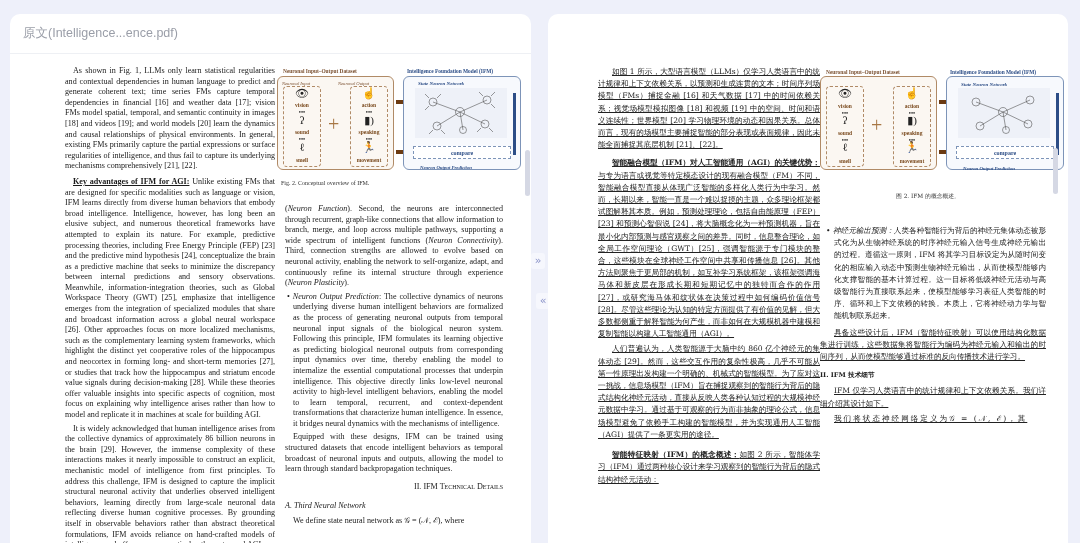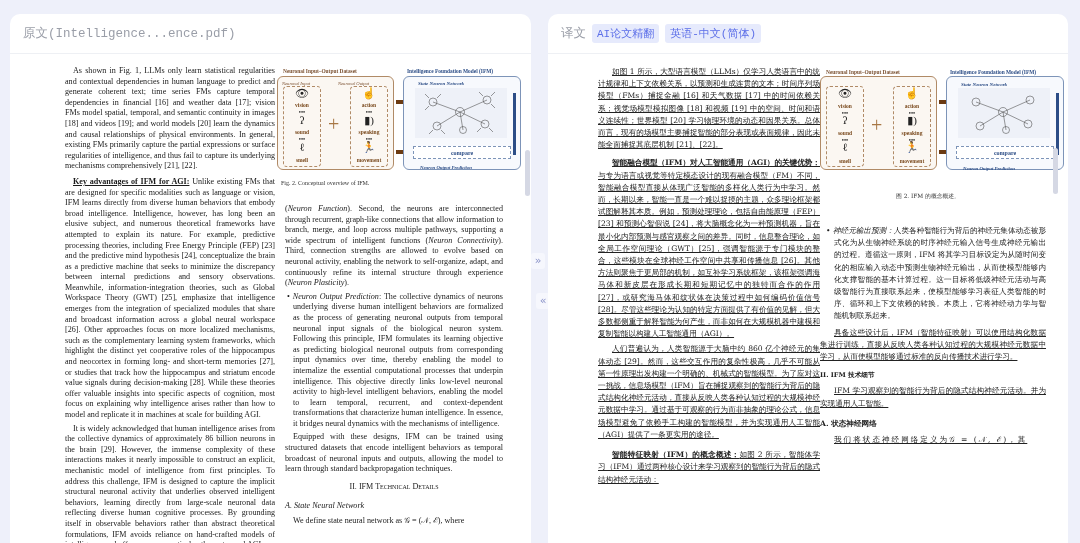--- a/index.html
+++ b/index.html
@@ -18,21 +18,21 @@
     overflow: hidden;
   }
   .panel.left { left: 10px; width: 521px; }
   .panel.right { left: 548px; width: 520px; }
   .panel-header {
     height: 40px;
     border-bottom: 1px solid #eef0f4;
     display: flex;
     align-items: center;
     padding-left: 13px;
-    font-family: Liberation Mono, monospace;
+    font-family: Liberation Sans, sans-serif;
     font-size: 12.5px;
     color: #9a9ea8;
     gap: 6px;
   }
   .tag {
     background: #e6eafc;
     color: #5b6ee8;
     font-size: 11px;
     padding: 2px 5px;
     border-radius: 3px;
@@ -42,21 +42,21 @@
     top: 52px;
     left: 0; right: 0; bottom: 0;
     font-size: 8.1px;
     line-height: 10.6px;
     color: #1a1a1a;
   }
   .col { position: absolute; text-align: justify; }
   .p { margin-bottom: 3px; text-indent: 8px; }
   .hd { font-weight: bold; text-decoration: underline; }
   .it { font-style: italic; }
-  .sec { text-align: center; margin: 7px 0 4px; font-variant: small-caps; }
+  .sec { text-align: right; margin: 7px 0 4px; font-variant: small-caps; }
   .subsec { font-style: italic; margin: 9px 0 4px; }
   .bullet { padding-left: 8px; text-indent: -6px; margin-bottom: 3px; }
   .zh { font-family: "DejaVu Serif", serif; font-size: 7.6px; line-height: 12.2px; color: #222; }
   .zh .p { text-indent: 14px; text-decoration: underline; }
   .zh .bh { font-weight: bold; }
   .figure {
     position: absolute;
     width: 250px;
     height: 105px;
   }
@@ -159,37 +159,32 @@
       <div class="compare">compare</div>
       <div class="side-bar-r" style="left:238px; top:27px; height:62px;"></div>
       <div class="fig-caption" style="left:6px; top:112px;">Fig. 2.  Conceptual overview of IFM.</div>
     </div>
 
     <div class="col" style="left:275px; top:138px; width:218px;">
       <div class="p" style="text-indent:0;"><span>(</span><span class="it">Neuron Function</span><span>). Second, the neurons are interconnected through recurrent, graph-like connections that allow information to branch, merge, and loop across multiple pathways, supporting a wide spectrum of intelligent functions (</span><span class="it">Neuron Connectivity</span><span>). Third, connection strengths are allowed to evolve based on neuronal activity, enabling the network to self-organize, adapt, and continuously refine its internal structure through experience (</span><span class="it">Neuron Plasticity</span><span>).</span></div>
       <div class="bullet">• <span class="it">Neuron Output Prediction</span><span>: The collective dynamics of neurons underlying diverse human intelligent behaviors are formalized as the process of generating neuronal outputs from temporal neuronal input signals of the biological neuron system. Following this principle, IFM formulates its learning objective as predicting biological neuronal outputs from corresponding input dynamics over time, thereby enabling the model to internalize the essential computational processes that underpin intelligence. This objective directly links low-level neuronal activity to high-level intelligent behaviors, enabling the model to learn temporal, recurrent, and context-dependent transformations that characterize human intelligence. In essence, it bridges neural dynamics with the mechanisms of intelligence.</span></div>
       <div class="p">Equipped with these designs, IFM can be trained using structured datasets that encode intelligent behaviors as temporal broadcast of neuronal inputs and outputs, allowing the model to learn through standard backpropagation techniques.</div>
       <div class="sec">II. IFM Technical Details</div>
-      <div class="subsec">A. State Neural Network</div>
+      <div class="subsec">A. Third Neural Network</div>
       <div class="p">We define state neural network as 𝒢 = (𝒩, ℰ), where</div>
     </div>
 
     <div class="scrollbar" style="left:515px; top:84px;"></div>
   </div>
 </div>
 
 <div class="toggle-btn" style="left:531px; top:253px;">»</div>
 <div class="toggle-btn" style="left:536px; top:293px;">«</div>
 
 <div class="panel right">
-  <div class="panel-header">
-    <span>译文</span>
-    <span class="tag">AI论文精翻</span>
-    <span class="tag">英语-中文(简体)</span>
-  </div>
   <div class="page zh">
     <div class="col" style="left:50px; top:0; width:222px;">
       <div class="p">如图 1 所示，大型语言模型（LLMs）仅学习人类语言中的统计规律和上下文依赖关系，以预测和生成连贯的文本；时间序列场模型（FMs）捕捉金融 [16] 和天气数据 [17] 中的时间依赖关系；视觉场模型模拟图像 [18] 和视频 [19] 中的空间、时间和语义连续性；世界模型 [20] 学习物理环境的动态和因果关系。总体而言，现有的场模型主要捕捉智能的部分表现或表面规律，因此未能全面捕捉其底层机制 [21]、[22]。</div>
       <div class="p" style="margin-top:6px;"><span class="bh">智能融合模型（IFM）对人工智能通用（AGI）的关键优势：</span><span>与专为语言或视觉等特定模态设计的现有融合模型（FM）不同，智能融合模型直接从体现广泛智能的多样化人类行为中学习。然而，长期以来，智能一直是一个难以捉摸的主题，众多理论框架都试图解释其本质。例如，预测处理理论，包括自由能原理（FEP）[23] 和预测心智假说 [24]，将大脑概念化为一种预测机器，旨在最小化内部预测与感官观察之间的差异。同时，信息整合理论，如全局工作空间理论（GWT）[25]，强调智能源于专门模块的整合，这些模块在全球神经工作空间中共享和传播信息 [26]。其他方法则聚焦于更局部的机制，如互补学习系统框架，该框架强调海马体和新皮层在形成长期和短期记忆中的独特而合作的作用 [27]，或研究海马体和纹状体在决策过程中如何编码价值信号 [28]。尽管这些理论为认知的特定方面提供了有价值的见解，但大多数都侧重于解释智能为何产生，而非如何在大规模机器中建模和复制智能以构建人工智能通用（AGI）。</span></div>
       <div class="p">人们普遍认为，人类智能源于大脑中约 860 亿个神经元的集体动态 [29]。然而，这些交互作用的复杂性极高，几乎不可能从第一性原理出发构建一个明确的、机械式的智能模型。为了应对这一挑战，信息场模型（IFM）旨在捕捉观察到的智能行为背后的隐式结构化神经元活动，直接从反映人类各种认知过程的大规模神经元数据中学习。通过基于可观察的行为而非抽象的理论公式，信息场模型避免了依赖手工构建的智能模型，并为实现通用人工智能（AGI）提供了一条更实用的途径。</div>
       <div class="p" style="margin-top:8px;"><span class="bh">智能特征映射（IFM）的概念概述：</span><span>如图 2 所示，智能体学习（IFM）通过两种核心设计来学习观察到的智能行为背后的隐式结构神经元活动：</span></div>
     </div>
 
     <div class="figure" style="left:270px; top:0; font-family:'Liberation Serif', serif;">
       <div class="fig-title-l">Neuronal Input–Output Dataset</div>
@@ -234,22 +229,21 @@
           </g>
         </svg>
       </div>
       <div class="compare">compare</div>
       <div class="side-bar-r" style="left:238px; top:27px; height:62px;"></div>
       <div class="fig-caption" style="left:78px; top:124px; font-family:'DejaVu Serif', serif; font-size:5.8px;">图 2. IFM 的概念概述。</div>
     </div>
 
     <div class="col" style="left:272px; top:153px; width:226px;">
       <div class="bullet" style="padding-left:14px; text-indent:-8px; margin-top:6px;">• <span style="font-style:italic;">神经元输出预测：</span><span>人类各种智能行为背后的神经元集体动态被形式化为从生物神经系统的时序神经元输入信号生成神经元输出的过程。遵循这一原则，IFM 将其学习目标设定为从随时间变化的相应输入动态中预测生物神经元输出，从而使模型能够内化支撑智能的基本计算过程。这一目标将低级神经元活动与高级智能行为直接联系起来，使模型能够学习表征人类智能的时序、循环和上下文依赖的转换。本质上，它将神经动力学与智能机制联系起来。</span></div>
-      <div class="p" style="margin-top:4px;">具备这些设计后，IFM（智能特征映射）可以使用结构化数据集进行训练，直接从反映人类各种认知过程的大规模神经元数据中学习，从而使模型能够通过标准的反向传播技术进行学习。</div>
+      <div class="p" style="margin-top:4px;">具备这些设计后，IFM（智能特征映射）可以使用结构化数据集进行训练，这些数据集将智能行为编码为神经元输入和输出的时间序列，从而使模型能够通过标准的反向传播技术进行学习。</div>
       <div style="font-weight:bold; font-size:6.6px; margin:6px 0 4px;">II. IFM 技术细节</div>
-      <div class="p">IFM 学习观察到的智能行为背后的隐式结构神经元活动。并为实现通用人工智能。</div>
-      <div style="font-weight:bold; margin:8px 0 4px;">A. 状态神经网络</div>
+      <div class="p">IFM 仅学习人类语言中的统计规律和上下文依赖关系。我们详细介绍其设计如下。</div>
       <div class="p" style="letter-spacing:2px;">我们将状态神经网络定义为𝒢 = (𝒩, ℰ)，其</div>
     </div>
 
     <div class="scrollbar" style="left:505px; top:82px;"></div>
   </div>
 </div>
 
 </body></html>

